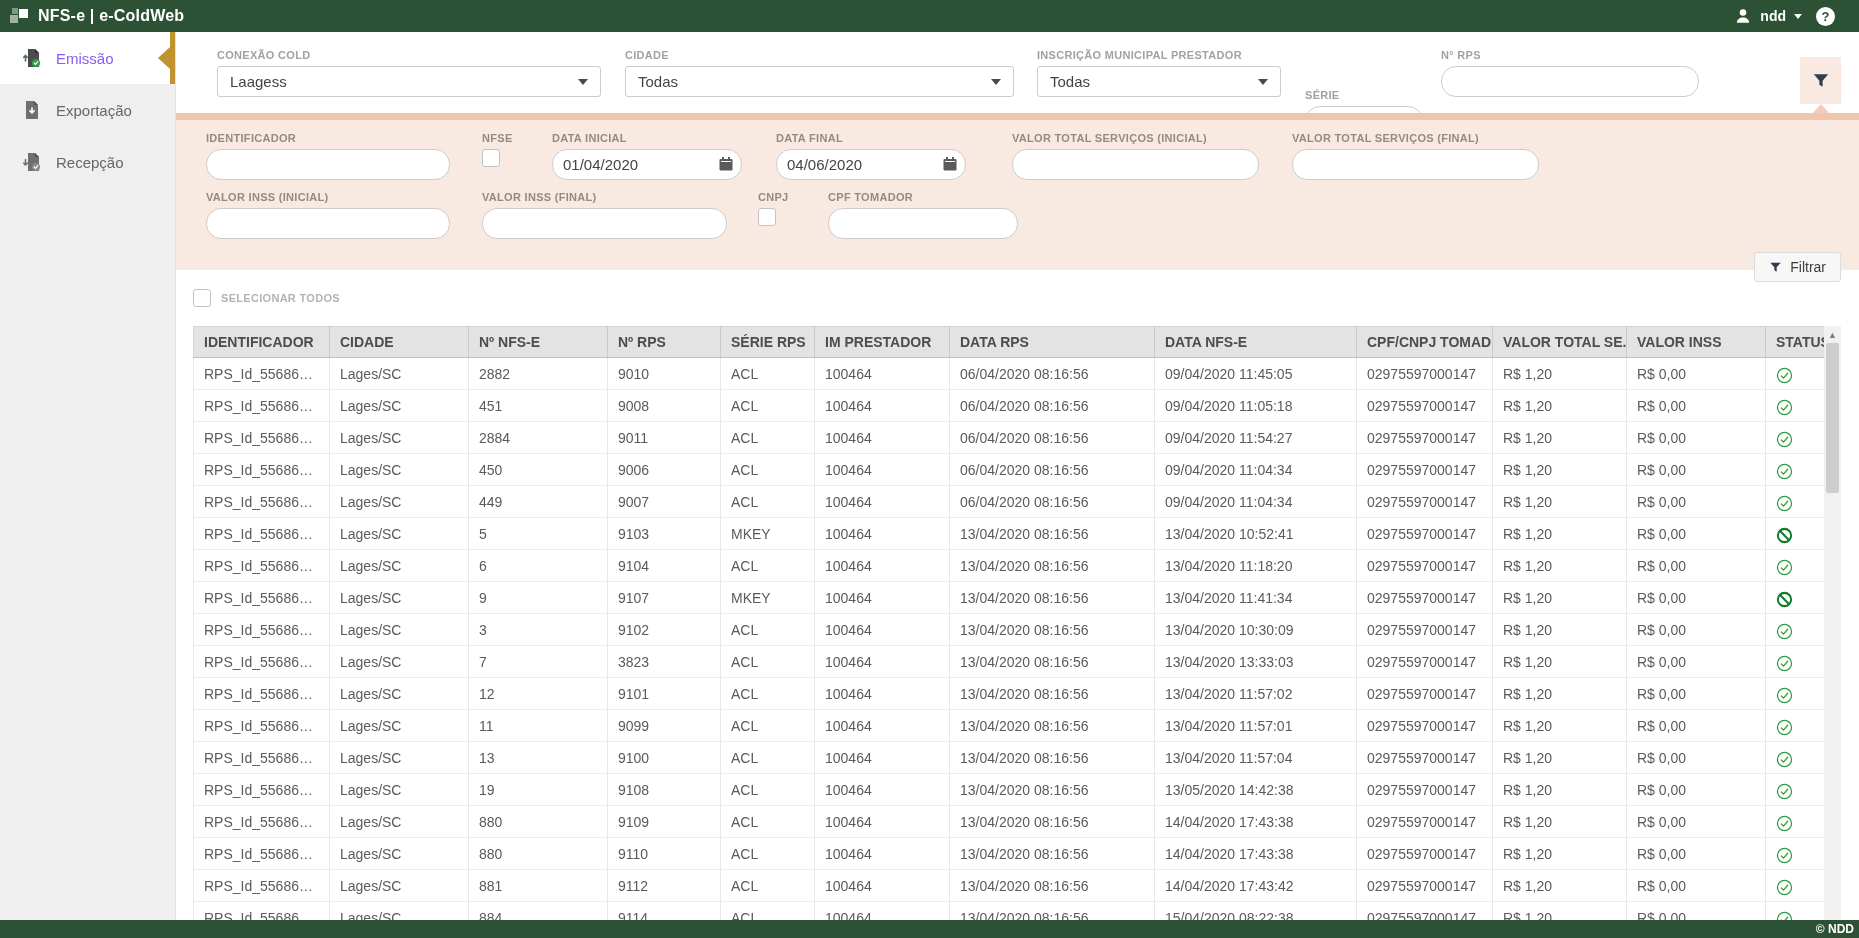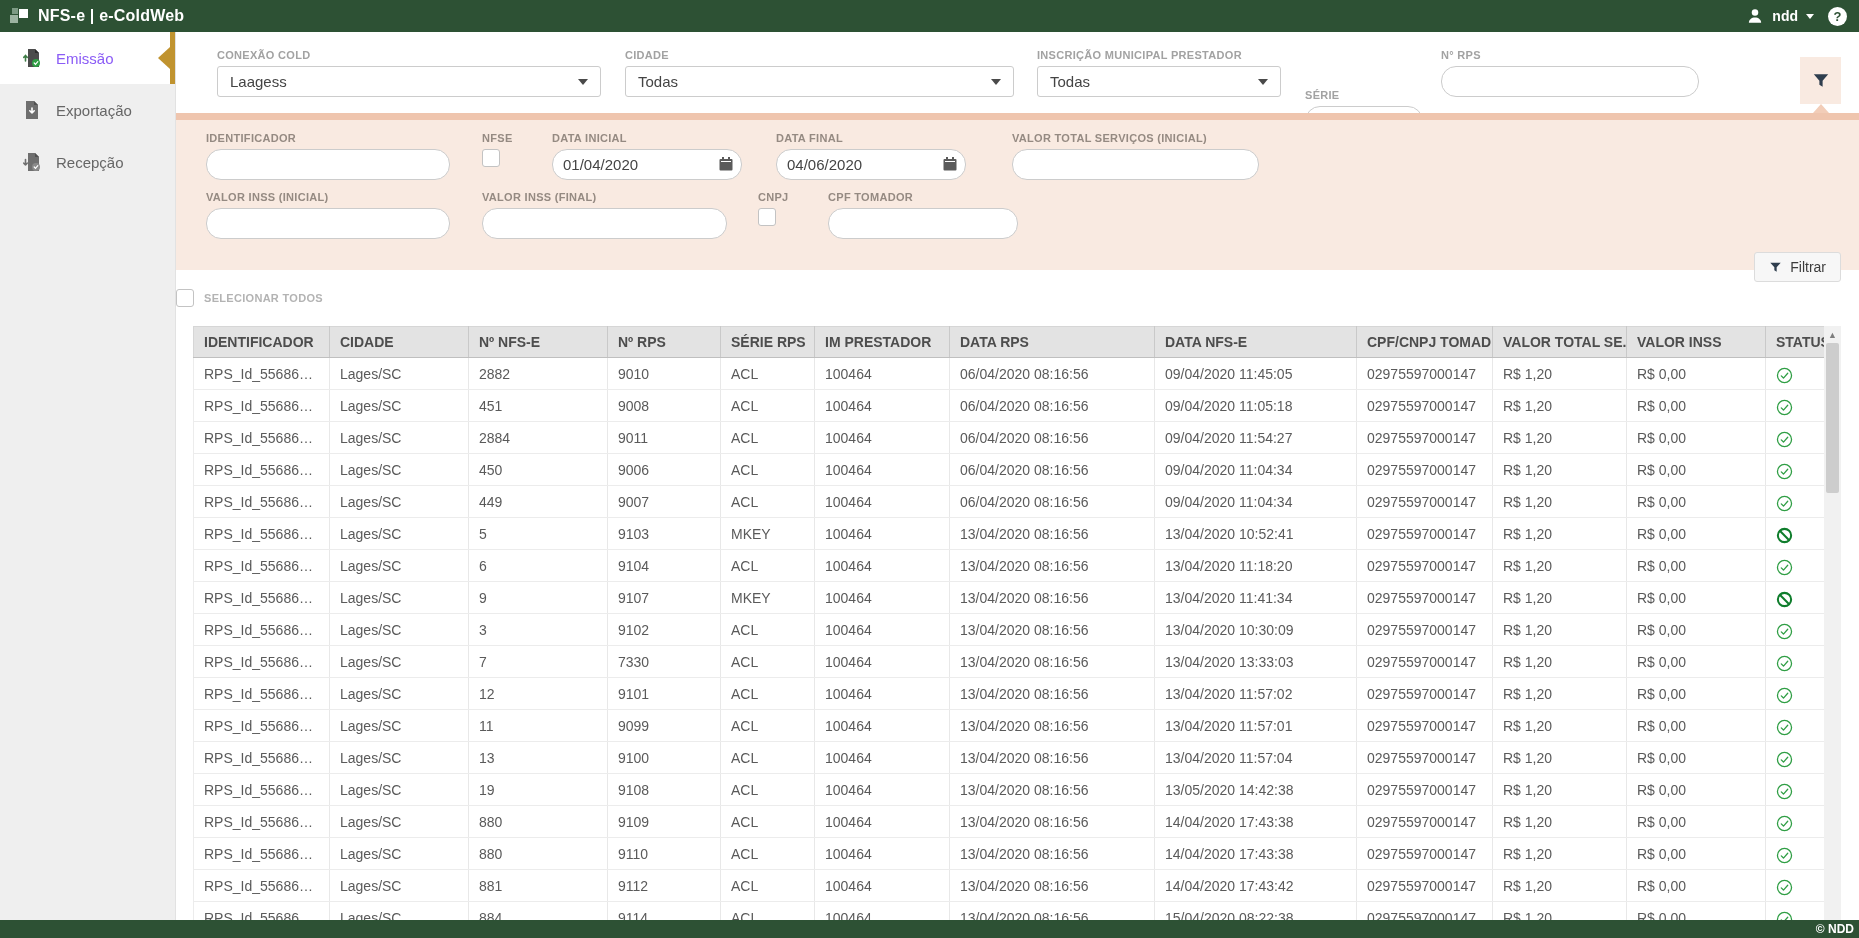--- a/index.html
+++ b/index.html
@@ -1,21 +1,21 @@
 <!DOCTYPE html>
 <html><head>
 <meta charset="utf-8">
 <style>
   * { margin:0; padding:0; box-sizing:border-box; }
   html,body { width:1859px; height:938px; overflow:hidden; }
   body { font-family:"Liberation Sans","DejaVu Sans",sans-serif; background:#fff; }
   .app { width:1859px; height:938px; display:flex; flex-direction:column; overflow:hidden; }
 
   
-  .topbar { height:32px; background:#2d5134; display:flex; align-items:center; justify-content:space-between; padding:0 12px 0 10px; flex:0 0 32px; }
+  .topbar { height:32px; background:#2d5134; display:flex; align-items:center; justify-content:space-between; padding:0 24px 0 10px; flex:0 0 32px; }
   .brand { display:flex; align-items:center; gap:8px; }
   .logo { position:relative; width:20px; height:18px; display:inline-block; }
   .logo i { position:absolute; display:block; }
   .logo .sq1 { left:0; top:8px; width:8px; height:8px; background:#9cb3a1; }
   .logo .sq2 { left:9px; top:2px; width:9px; height:9px; background:#ffffff; }
   .logo .sq3 { left:2px; top:1px; width:6px; height:6px; background:#7d9a84; }
   .app-title { color:#ffffff; font-size:16px; font-weight:bold; letter-spacing:.2px; }
   .topbar-right { display:flex; align-items:center; gap:14px; }
   .user-menu { display:flex; align-items:center; gap:8px; cursor:pointer; }
   .user-name { color:#fff; font-size:14px; font-weight:bold; }
@@ -60,21 +60,21 @@
   .pw-vts   { width:247px; margin-right:33px; }
   .pw-vts2  { width:247px; }
   .datefield { position:relative; }
   .datefield .textinput { padding-right:30px; }
   .cal-icon { position:absolute; right:8px; top:7px; width:16px; height:16px; pointer-events:none; }
   .checkbox { width:18px; height:18px; background:#fff; border:1px solid #c3c3c3; border-radius:3px; display:inline-block; cursor:pointer; }
   .panel-actions { display:flex; justify-content:flex-end; margin-top:13px; padding-right:0; }
   .filtrar-btn { height:30px; padding:0 14px; background:#f7f7f7; border:1px solid #dcdcdc; border-radius:3px; display:flex; align-items:center; gap:8px; font-size:14px; color:#3c3c3c; cursor:pointer; }
 
   
-  .select-all-row { height:56px; flex:0 0 56px; display:flex; align-items:center; gap:10px; background:#fff; }
+  .select-all-row { height:56px; flex:0 0 56px; display:flex; align-items:center; gap:10px; padding-left:17px; background:#fff; }
   .select-all-label { font-size:11px; font-weight:bold; color:#b3b3b3; letter-spacing:.3px; }
 
   
   .table-area { flex:1 1 auto; min-height:0; display:flex; padding-left:17px; padding-right:18px; overflow:hidden; }
   .table-scroll { width:1631px; flex:0 0 1631px; overflow:hidden; }
   table { border-collapse:collapse; table-layout:fixed; width:1631px; }
   thead th { background:#e3e3e3; font-size:14px; font-weight:bold; color:#4d4d4d; text-align:left; height:31px; padding:0 10px; border-right:1px solid #c9c9c9; border-bottom:1px solid #bfbfbf; border-top:1px solid #d6d6d6; white-space:nowrap; overflow:hidden; }
   thead th:first-child { border-left:1px solid #d6d6d6; }
   tbody td { font-size:14px; color:#5a5a5a; height:32px; padding:0 10px; border-right:1px solid #e8e8e8; border-bottom:1px solid #ececec; white-space:nowrap; overflow:hidden; text-overflow:ellipsis; background:#fff; }
   tbody td:first-child { border-left:1px solid #ececec; }
@@ -224,20 +224,24 @@
                   <rect x="1.5" y="3" width="13" height="11.5" rx="1" fill="#5a5a5a"></rect>
                   <rect x="3" y="6" width="10" height="7" fill="#5a5a5a"></rect>
                   <rect x="4" y="1" width="2" height="3.4" fill="#5a5a5a"></rect>
                   <rect x="10" y="1" width="2" height="3.4" fill="#5a5a5a"></rect>
                   <rect x="3" y="5" width="10" height="1" fill="#fff"></rect>
                 </svg>
             </div>
           </div>
           <div class="field pw-vts">
             <span class="field-label">VALOR TOTAL SERVIÇOS (INICIAL)</span>
+            <input class="textinput" value="" style="">
+          </div>
+          <div class="field pw-vts2">
+            <span class="field-label">VALOR TOTAL SERVIÇOS (FINAL)</span>
             <input class="textinput" value="" style="">
           </div>
         </div>
         <div class="panel-row" style="margin-top:11px;">
           <div class="field pw-ident">
             <span class="field-label">VALOR INSS (INICIAL)</span>
             <input class="textinput" value="" style="">
           </div>
           <div class="field pw-nnfse">
             <span class="field-label">VALOR INSS (FINAL)</span>
@@ -451,21 +455,21 @@
                   <td>R$ 0,00</td>
                   <td class="status-cell"><svg width="17" height="17" viewBox="0 0 20 20">
                       <circle cx="10" cy="10" r="8.3" fill="none" stroke="#2f9e44" stroke-width="1.5"></circle>
                       <path d="M6.2 10.4l2.6 2.6 5-5.6" fill="none" stroke="#2f9e44" stroke-width="1.5" stroke-linecap="round" stroke-linejoin="round"></path>
                     </svg></td>
                 </tr>
                 <tr>
                   <td>RPS_Id_55686_Te...</td>
                   <td>Lages/SC</td>
                   <td>7</td>
-                  <td>7330</td>
+                  <td>3823</td>
                   <td>ACL</td>
                   <td>100464</td>
                   <td>13/04/2020 08:16:56</td>
                   <td>13/04/2020 13:33:03</td>
                   <td>02975597000147</td>
                   <td>R$ 1,20</td>
                   <td>R$ 0,00</td>
                   <td class="status-cell"><svg width="17" height="17" viewBox="0 0 20 20">
                       <circle cx="10" cy="10" r="8.3" fill="none" stroke="#2f9e44" stroke-width="1.5"></circle>
                       <path d="M6.2 10.4l2.6 2.6 5-5.6" fill="none" stroke="#2f9e44" stroke-width="1.5" stroke-linecap="round" stroke-linejoin="round"></path>

